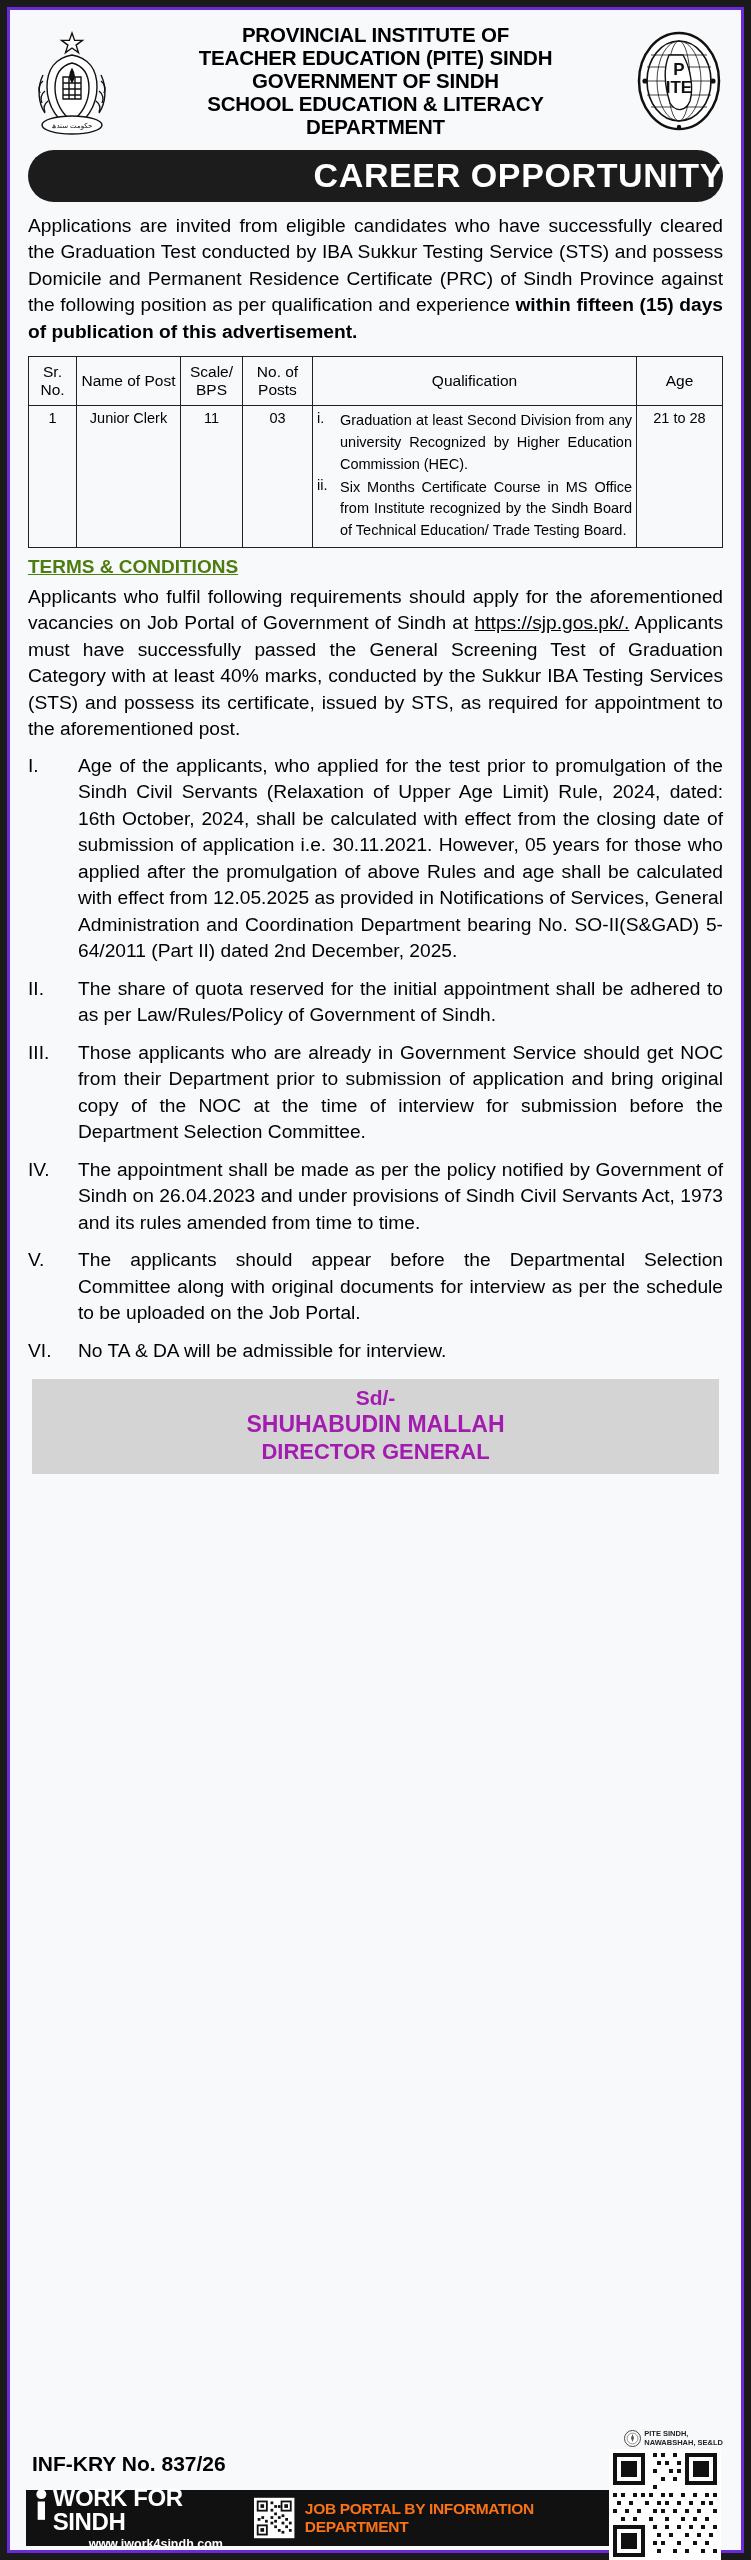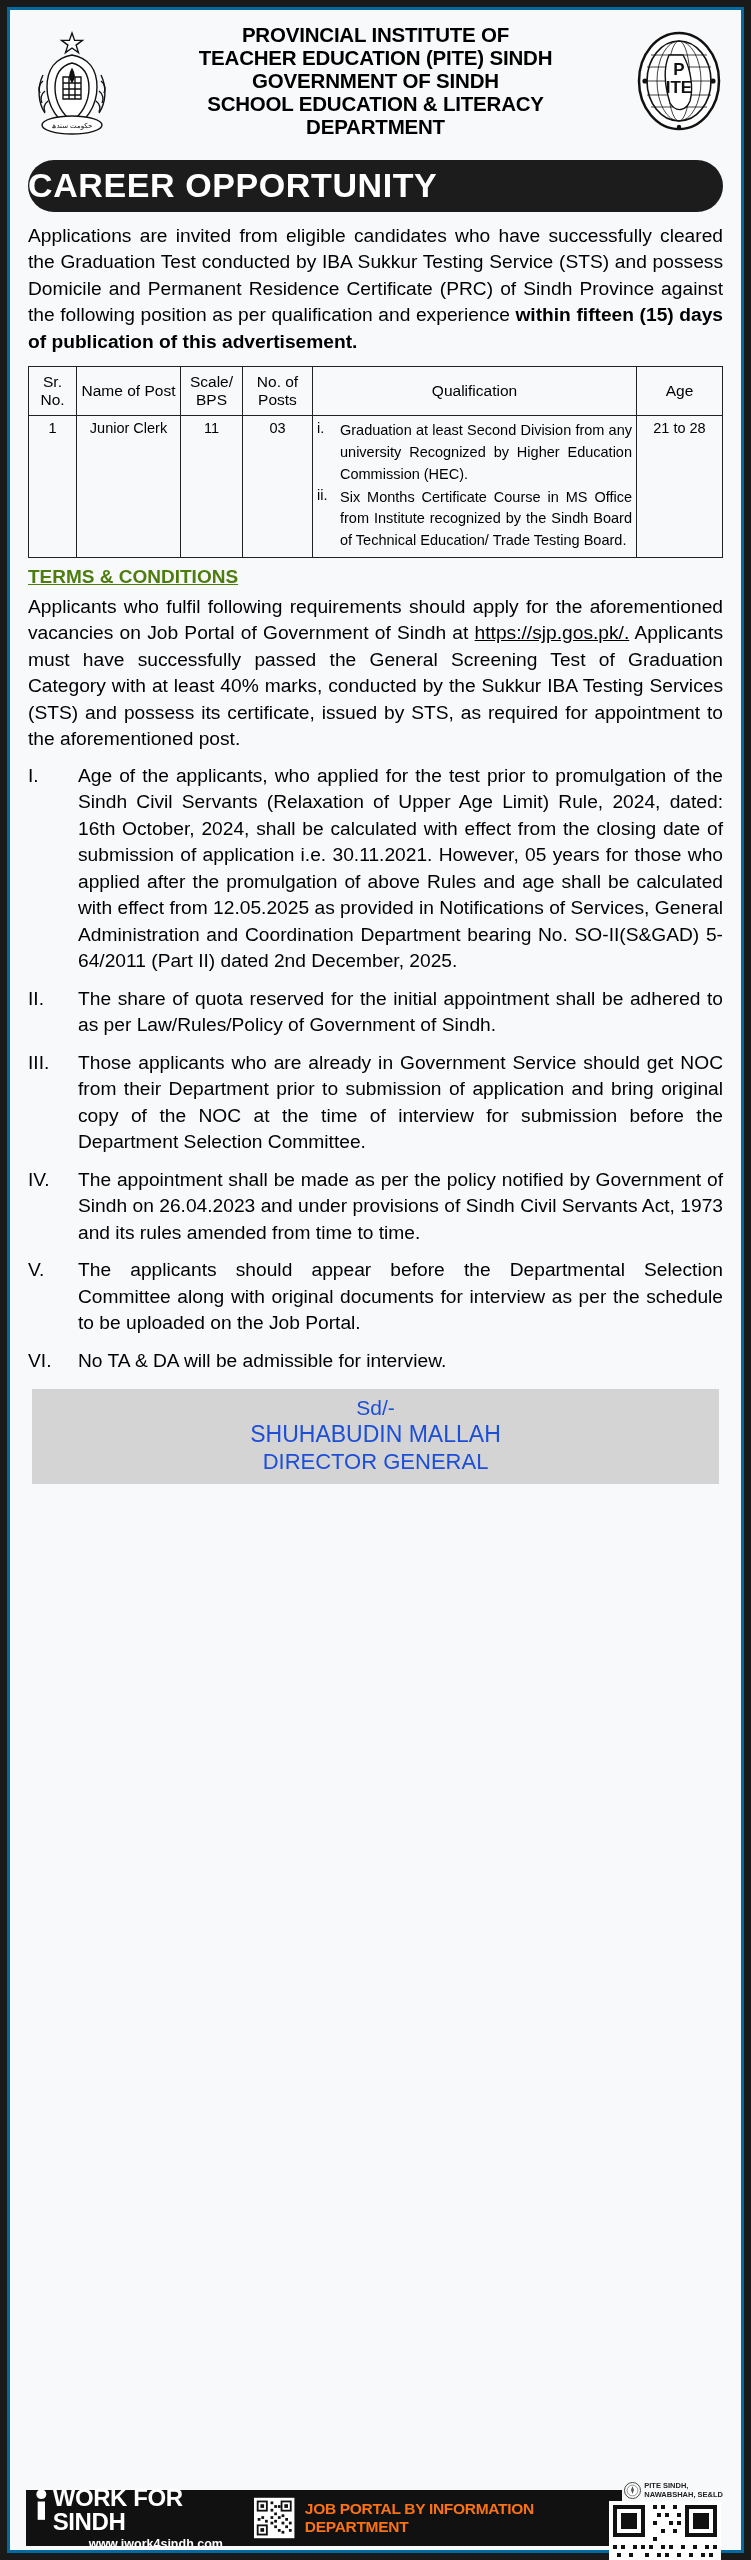--- a/index.html
+++ b/index.html
@@ -16,21 +16,21 @@
     width: 751px;
     height: 2560px;
     background: #1a1a1a;
     padding: 7px;
   }
 
   .ad-inner {
     width: 100%;
     height: 100%;
     background: #f7f9fa;
-    border: 3px solid #0369a1;
+    border: 3px solid #6d28d9;
     padding: 10px 14px 0 14px;
     display: flex;
     flex-direction: column;
   }
 
   
   .header {
     display: flex;
     align-items: center;
     justify-content: space-between;
@@ -54,27 +54,27 @@
   .header-titles div {
     font-size: 20.5px;
     font-weight: bold;
     letter-spacing: -0.2px;
     color: #000;
     white-space: nowrap;
   }
 
   
   .banner {
-    margin: 19px 4px 11px 4px;
+    margin: 9px 4px 11px 4px;
     background: #1c1c1c;
     border-radius: 34px;
     height: 52px;
     display: flex;
     align-items: center;
-    justify-content: flex-start;
+    justify-content: flex-end;
   }
   .banner span {
     color: #fff;
     font-size: 34px;
     font-weight: bold;
     letter-spacing: 0.6px;
   }
 
   
   .intro {
@@ -150,22 +150,22 @@
   .cl-body { flex: 1; text-align: justify; }
 
   
   .signature {
     background: #d4d4d4;
     margin: 4px 8px 0 8px;
     padding: 7px 0 9px 0;
     text-align: center;
   }
   .signature div {
-    font-weight: normal;
-    color: #1d4ed8;
+    font-weight: bold;
+    color: #a21caf;
   }
   .sd { font-size: 21px; }
   .sig-name { font-size: 23px; margin-top: 1px; }
   .sig-title { font-size: 22px; margin-top: 1px; }
 
   
   .footer {
     margin-top: auto;
     position: relative;
     padding: 0 2px 4px 2px;
@@ -353,20 +353,21 @@
     </ol>
 
     <div class="signature">
       <div class="sd">Sd/-</div>
       <div class="sig-name">SHUHABUDIN MALLAH</div>
       <div class="sig-title">DIRECTOR GENERAL</div>
     </div>
 
     <div class="footer">
 
+      <div class="inf-no">INF-KRY No. 837/26</div>
 
       <div class="brandbar">
         <div class="brand-left">
           <svg width="16" height="42" viewBox="0 0 16 42">
             <circle cx="8" cy="7" r="5.4" fill="#fff"></circle>
             <path d="M4 15 h8 v20 h-8 z" fill="#fff"></path>
           </svg>
           <div class="iwork-block">
             <div class="iwork-main">WORK FOR SINDH</div>
             <div class="iwork-url">www.iwork4sindh.com</div>

